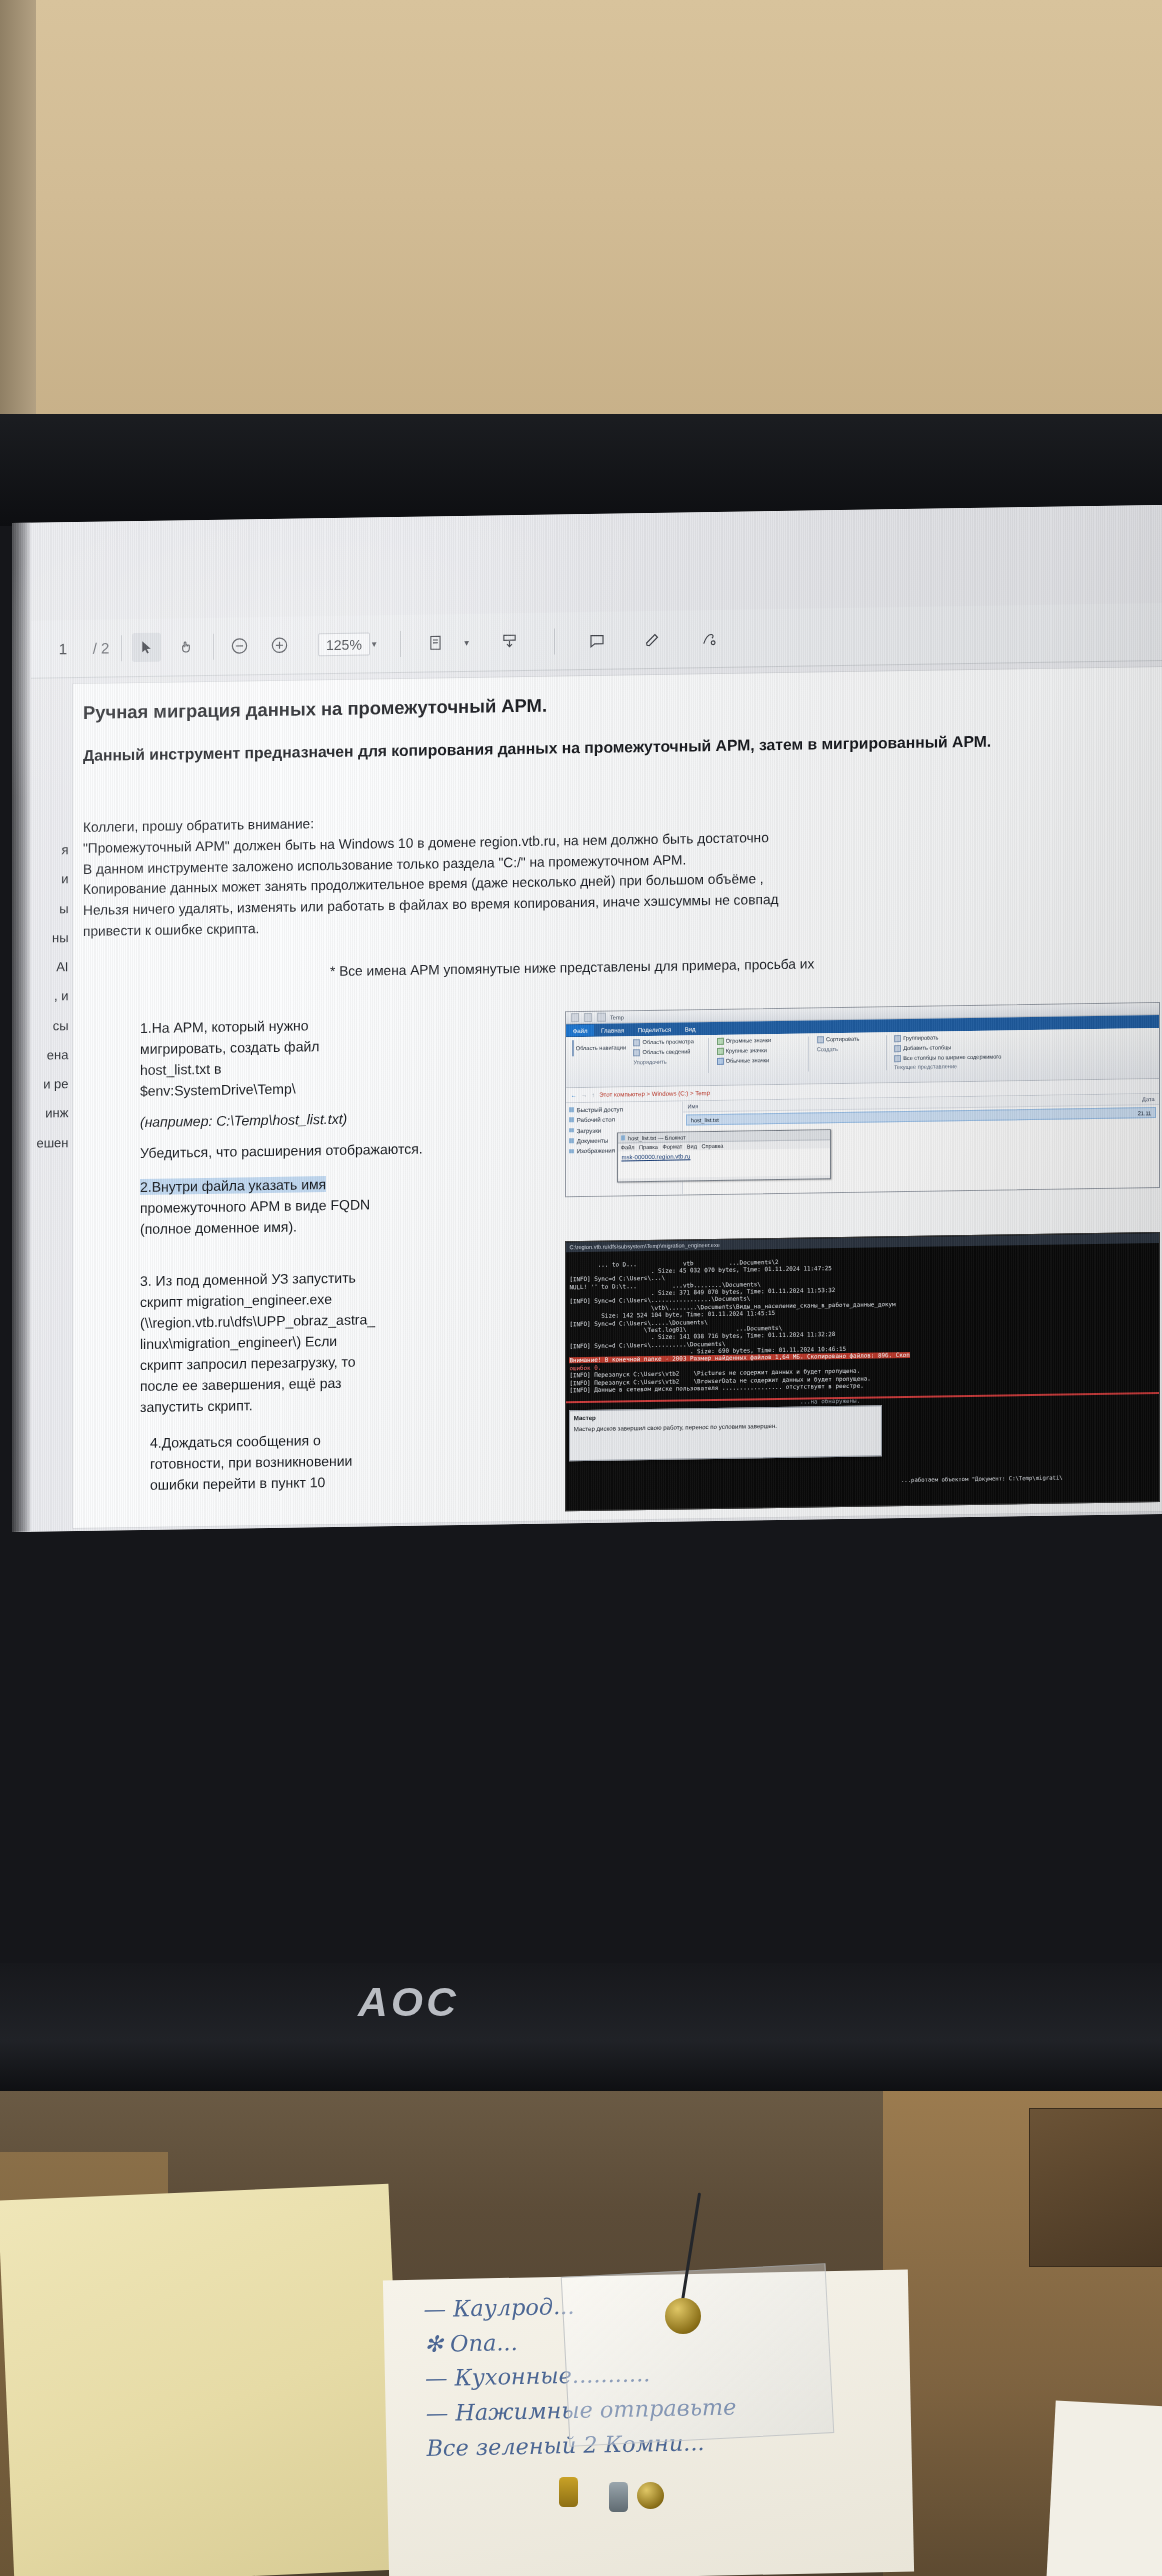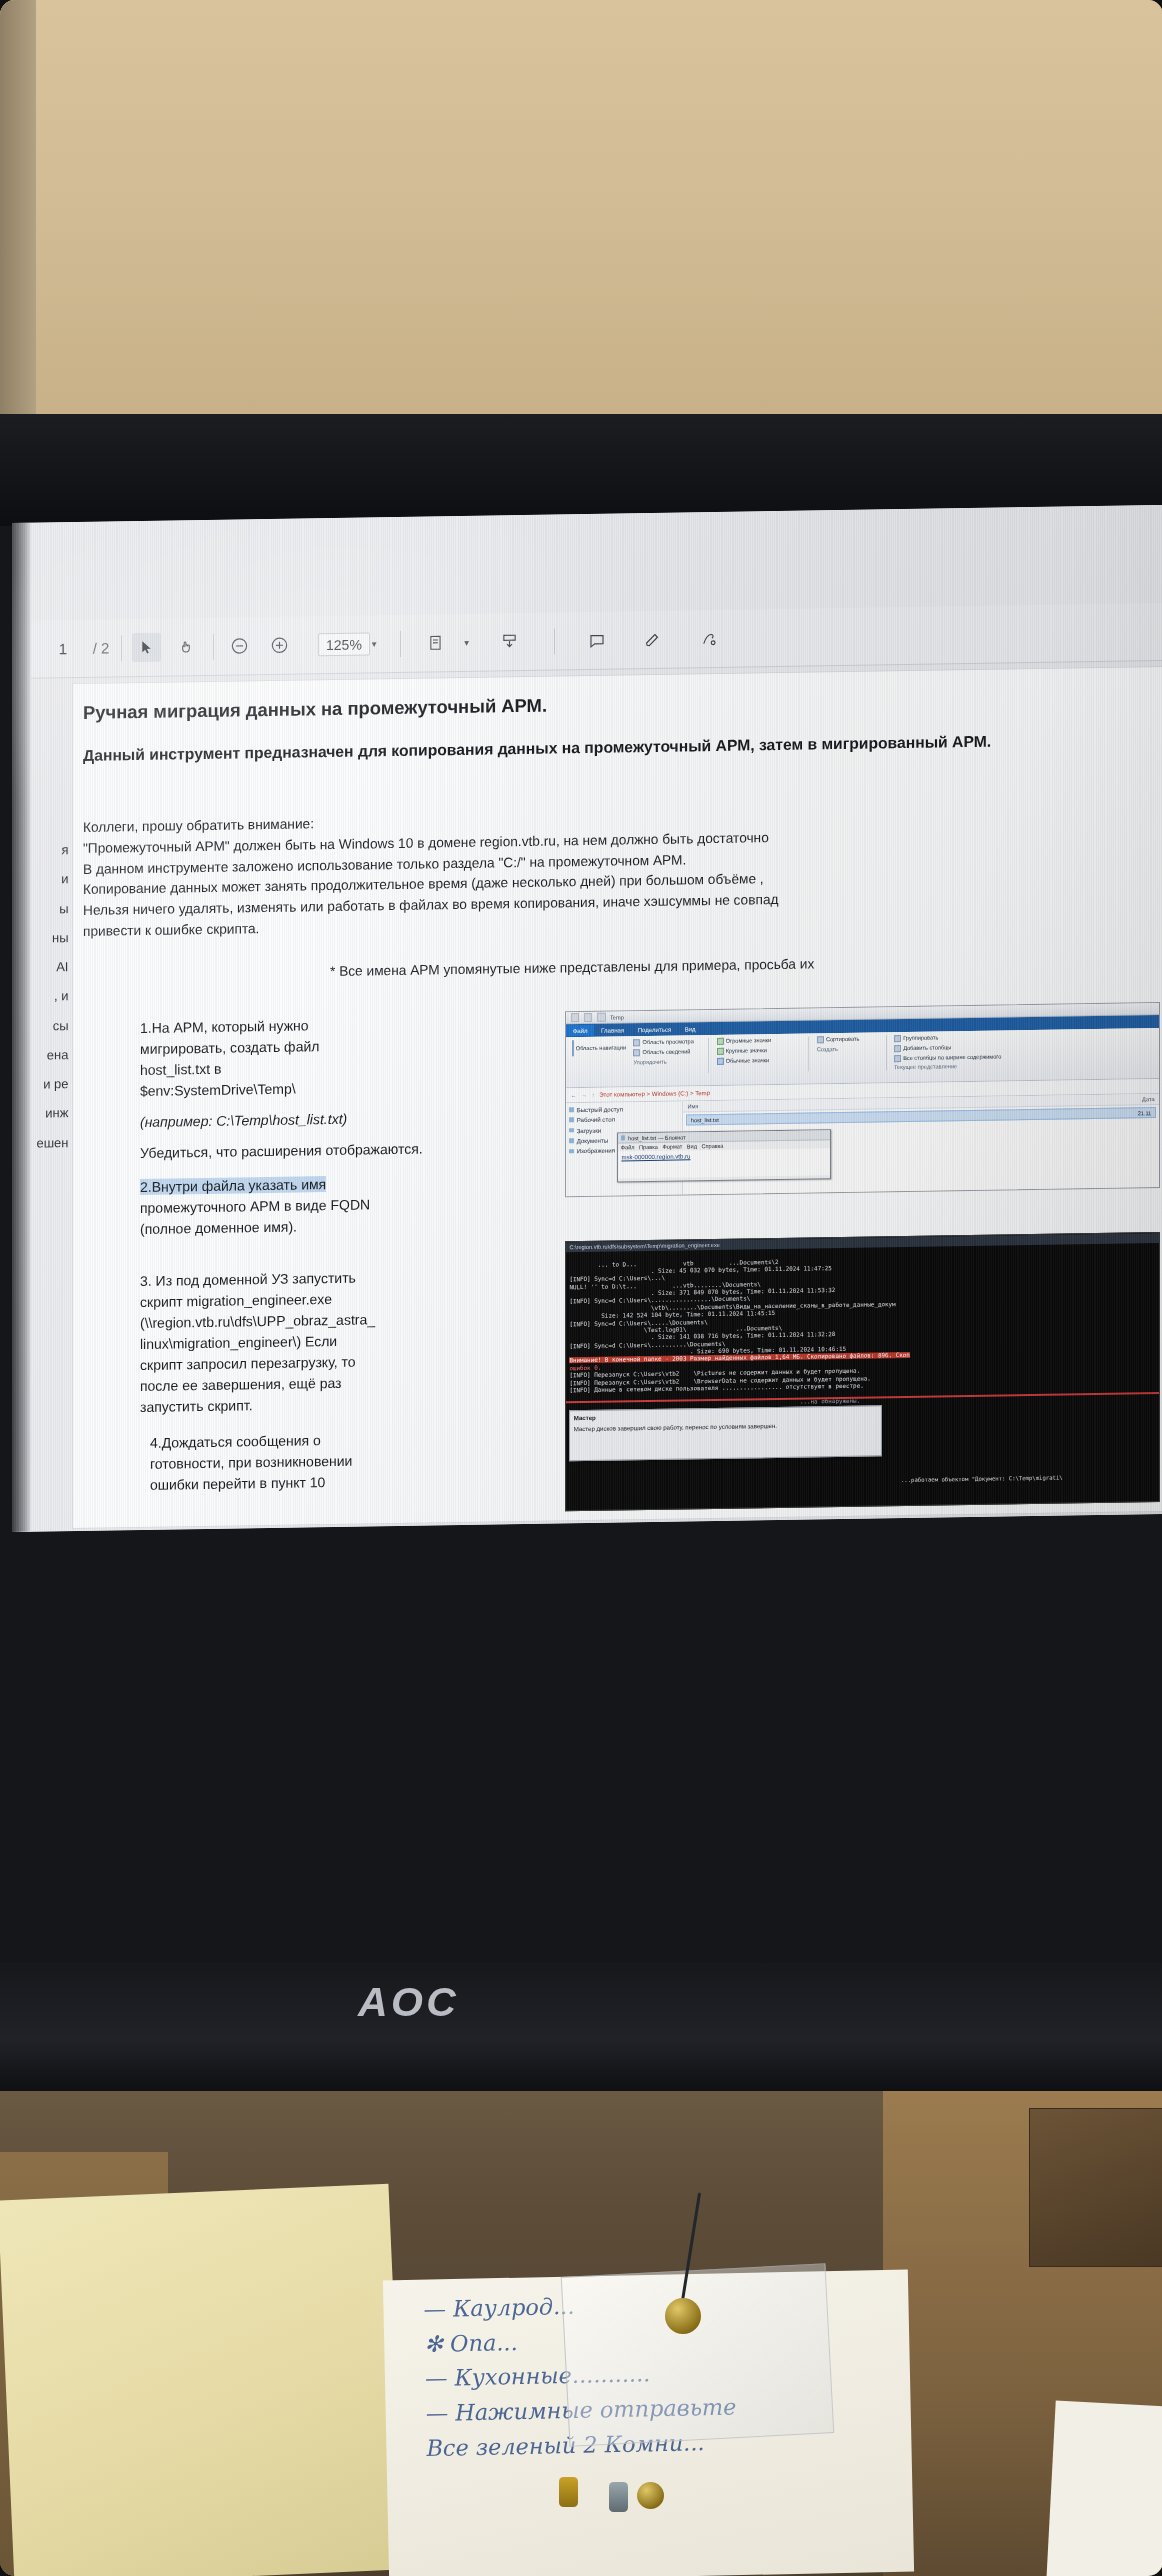--- a/index.html
+++ b/index.html
@@ -14,21 +14,20 @@
     overflow: hidden;
     position: relative;
   }
 
   
   .scene {
     position: absolute;
     inset: 0;
     background: #c9b48f;
     overflow: hidden;
-    border-radius: 15px;
   }
 
   
   .wall {
     position: absolute;
     left: 0; top: 0;
     width: 1163px; height: 436px;
     background: linear-gradient(180deg, #d8c39c 0%, #d2bc95 45%, #c7b088 100%);
   }
   .wall-left-dark {

